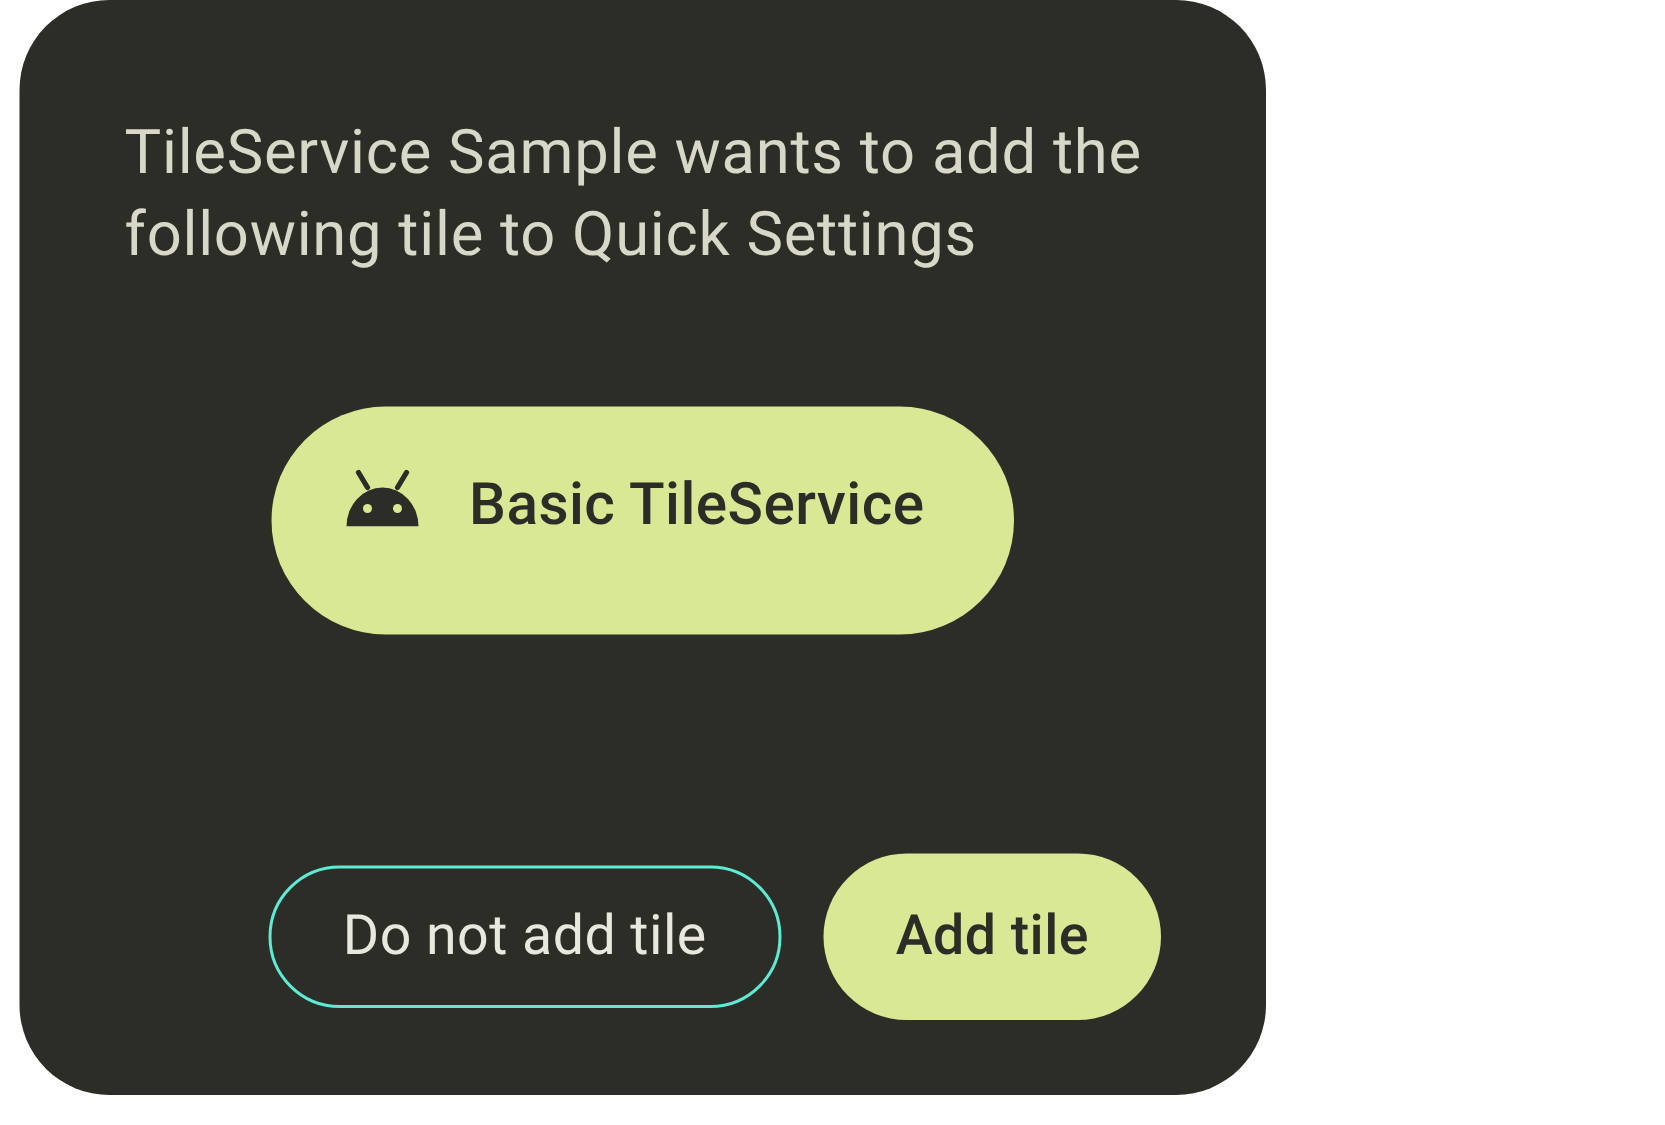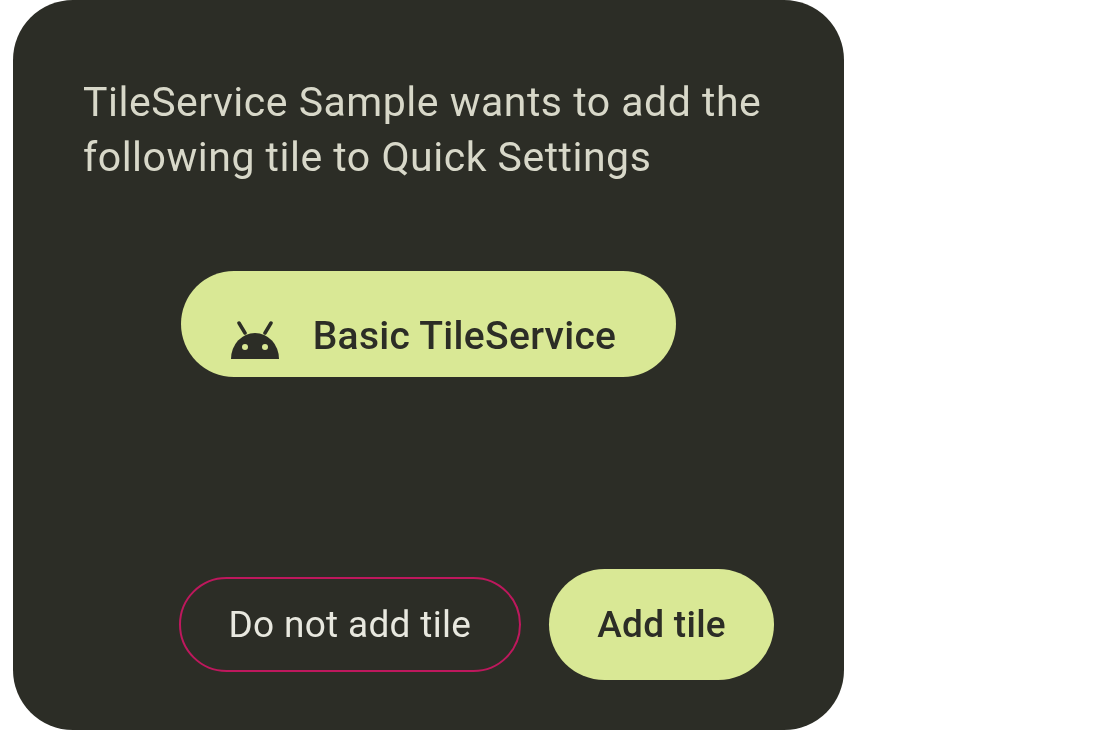--- a/index.html
+++ b/index.html
@@ -40,23 +40,23 @@
     
     .tile-container {
       display: flex;
       justify-content: center;
       margin-top: 85px;
     }
     
     .tile-pill {
       background: #d9e895;
       border-radius: 100px;
-      padding: 42px 60px 18px 48px;
+      padding: 42px 60px 64px 48px;
       display: inline-flex;
-      align-items: flex-end;
+      align-items: flex-start;
       gap: 32px;
     }
     
     .android-icon {
       width: 52px;
       height: 38px;
       flex-shrink: 0;
     }
     
     .tile-label {
@@ -70,21 +70,21 @@
       position: absolute;
       bottom: 50px;
       right: 70px;
       display: flex;
       gap: 28px;
       align-items: center;
     }
     
     .btn-outline {
       background: transparent;
-      border: 2px solid #be185d;
+      border: 2px solid #5eead4;
       color: #e8e8df;
       border-radius: 60px;
       padding: 24px 48px;
       font-size: 37px;
       font-weight: 400;
       cursor: pointer;
       font-family: inherit;
       letter-spacing: 0.3px;
     }
     

